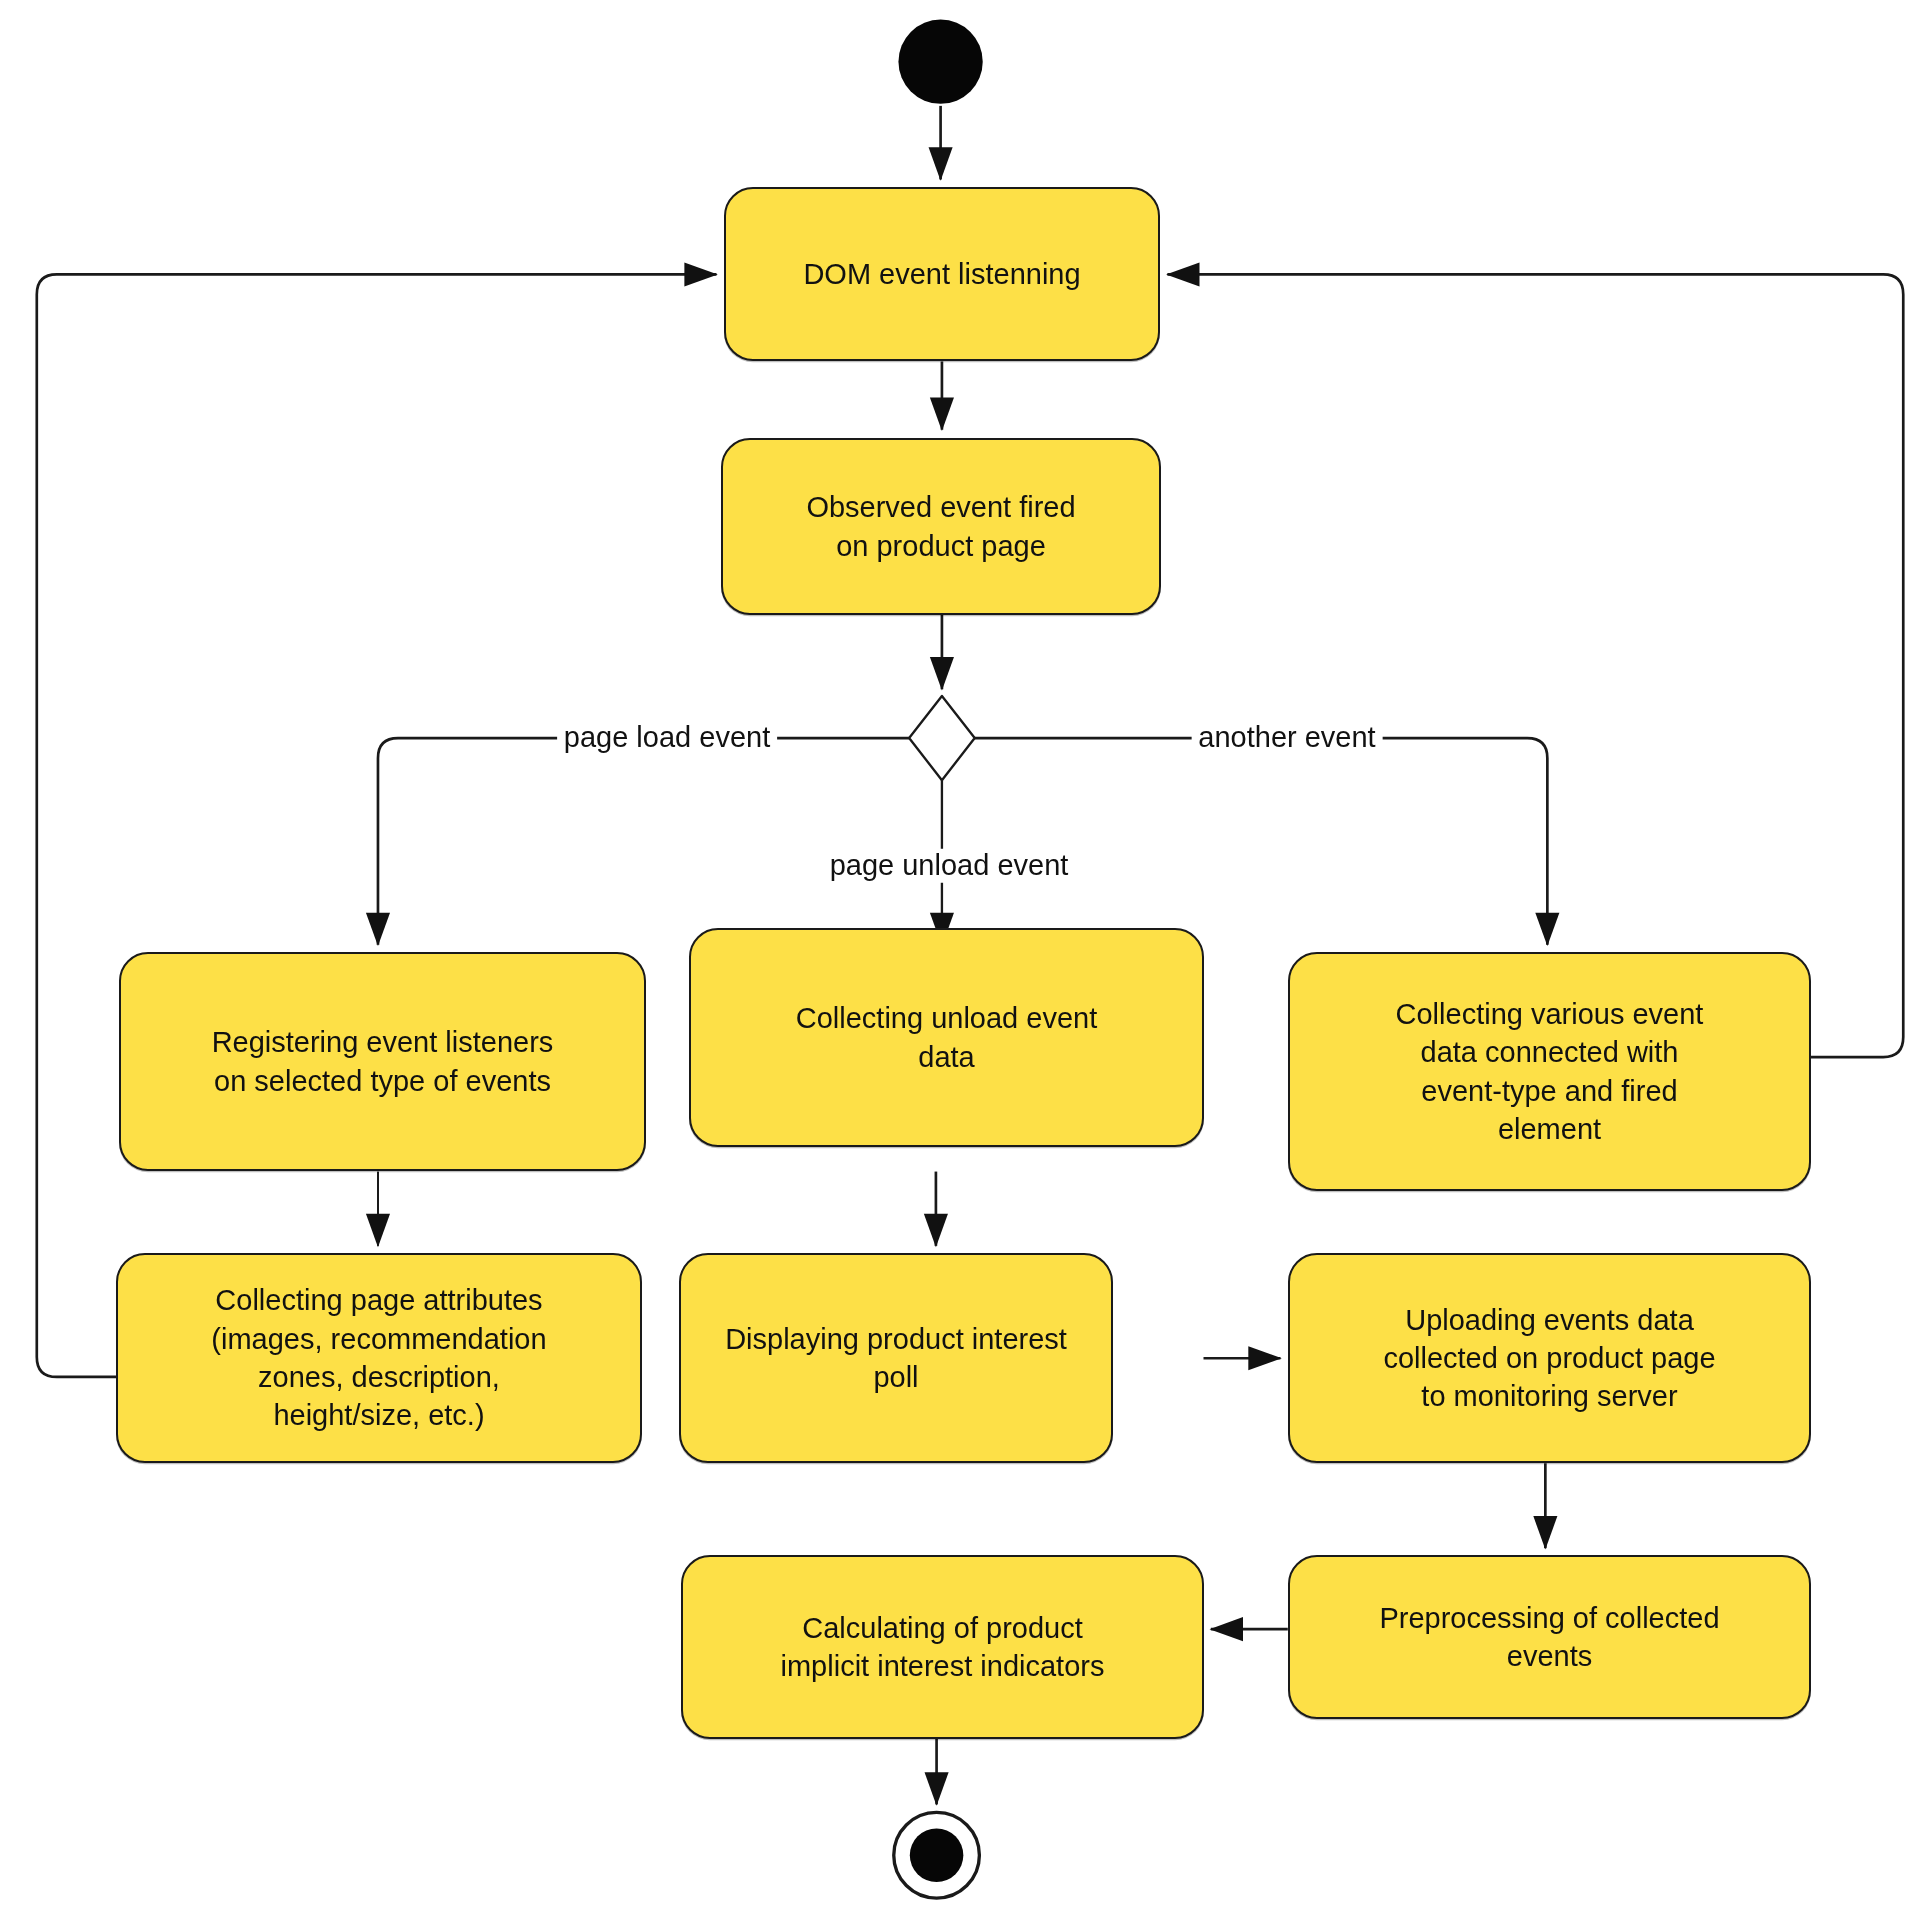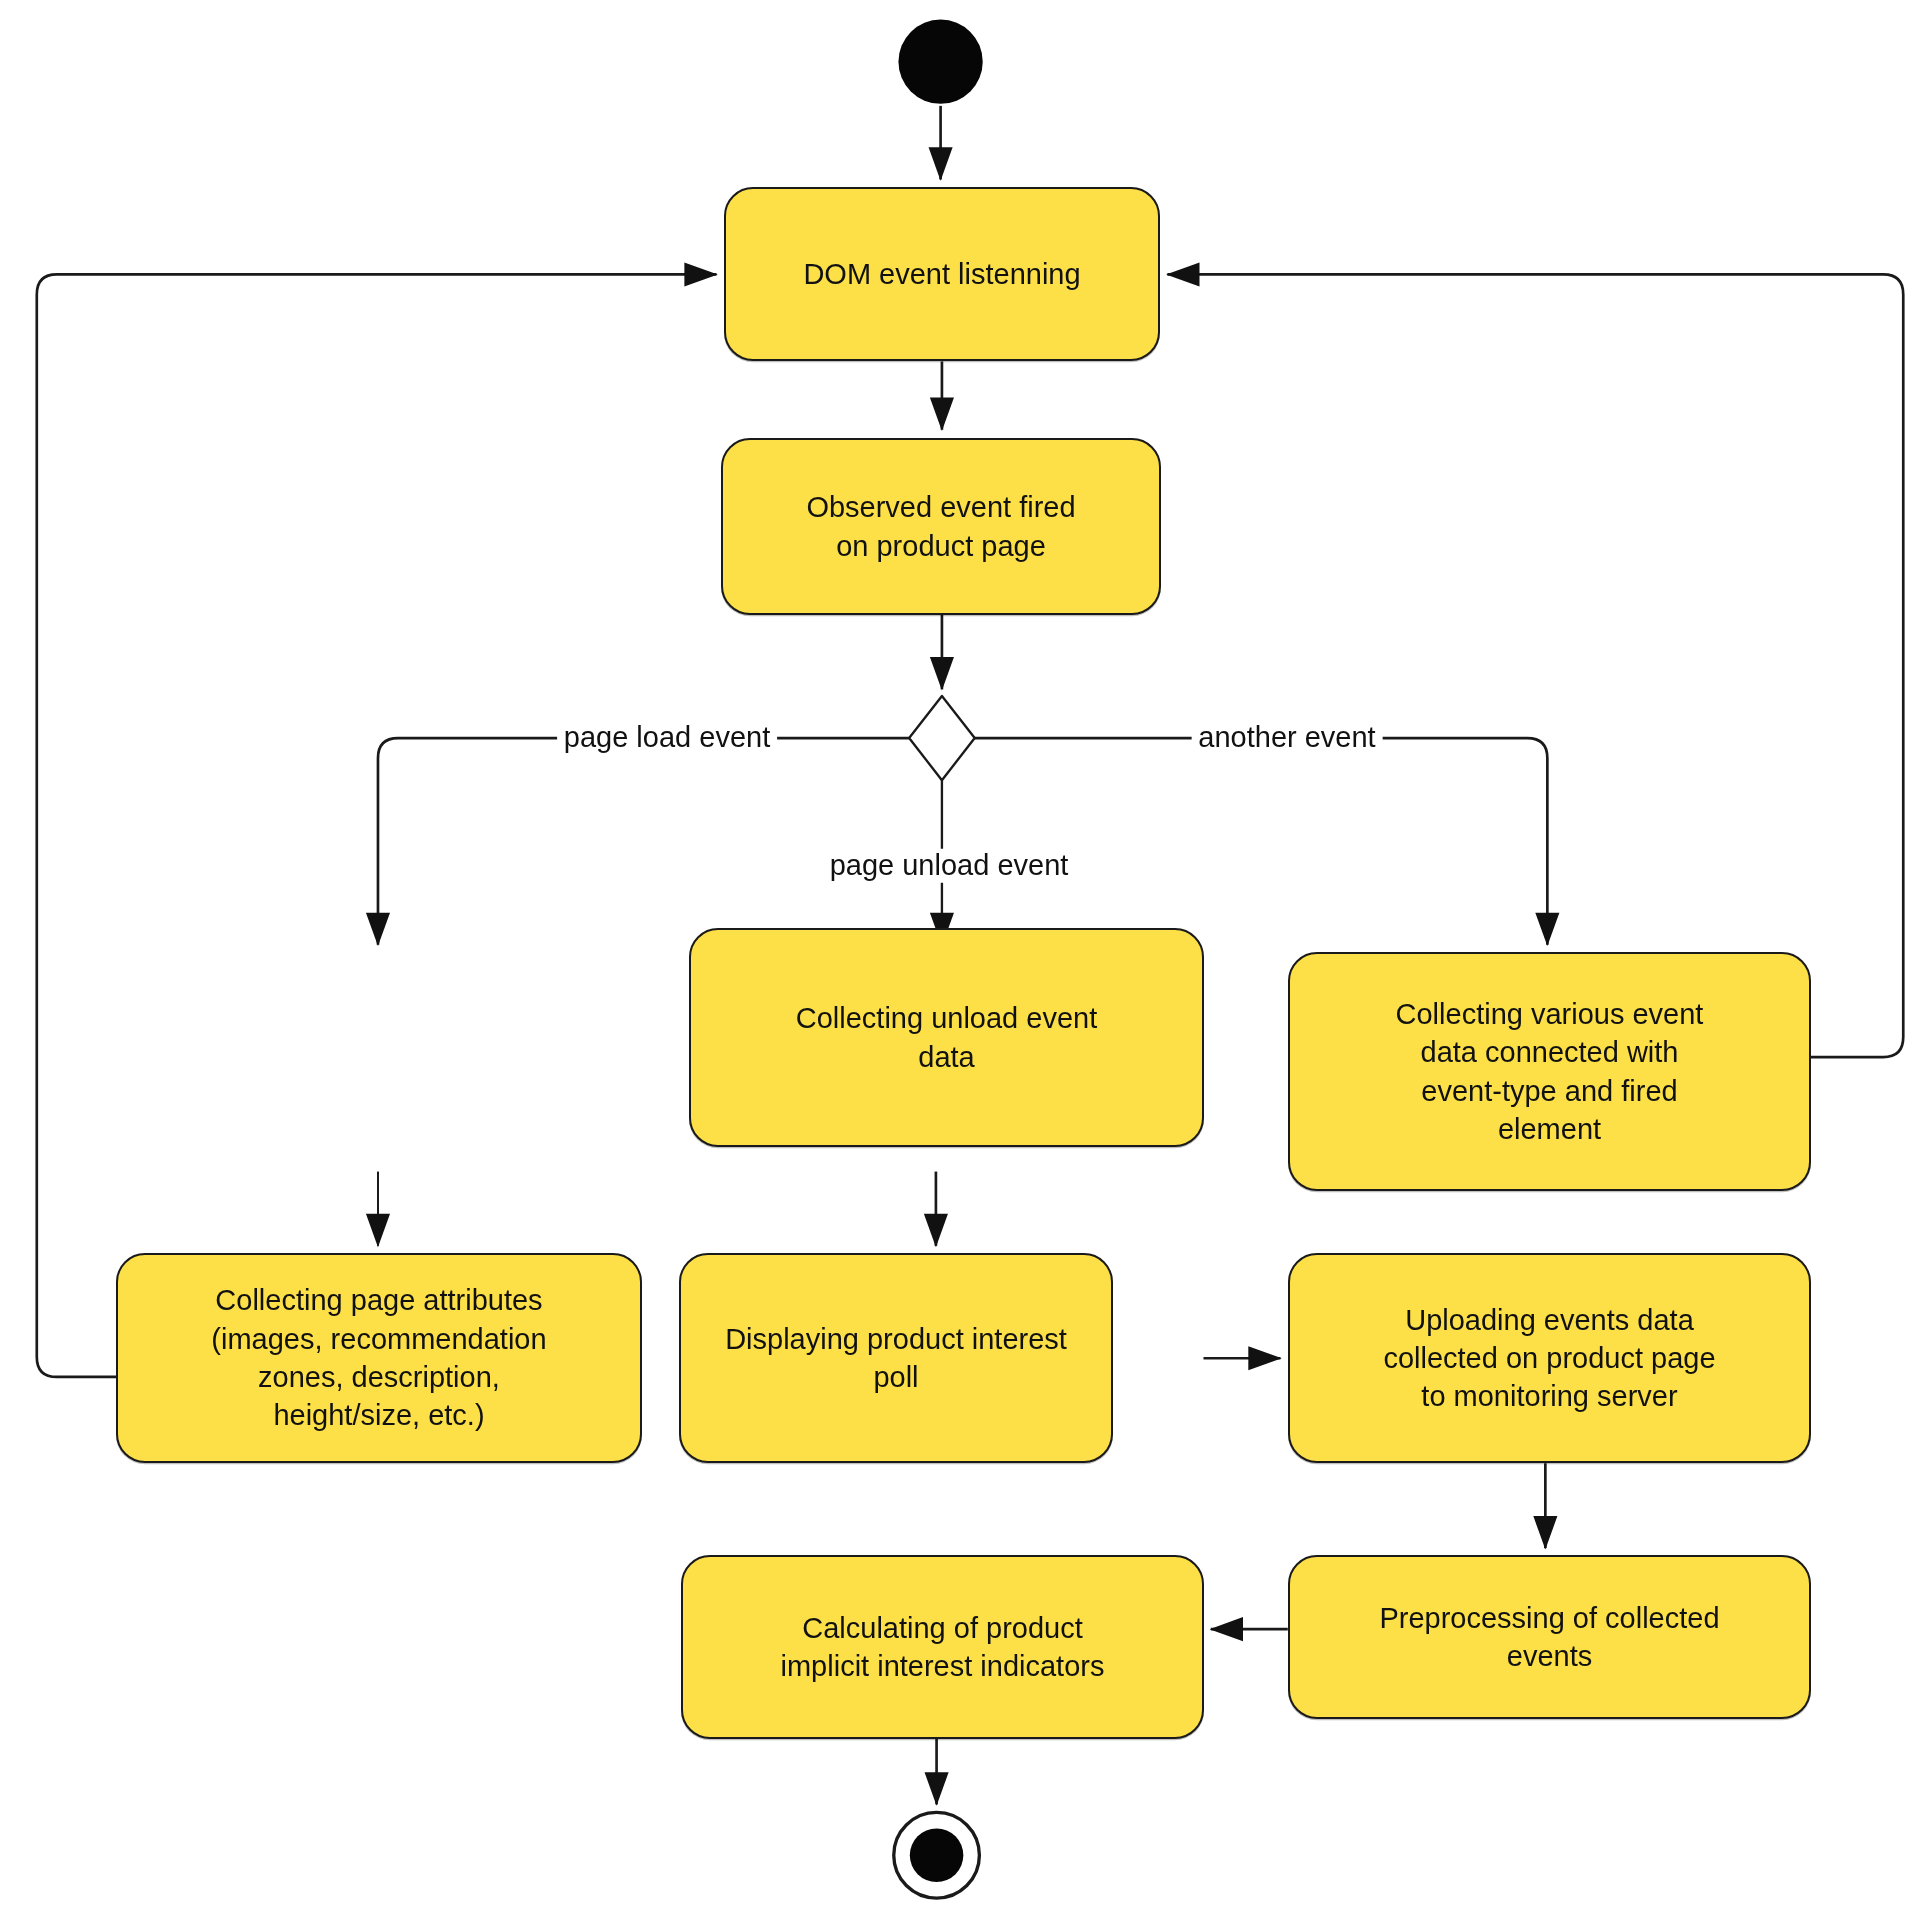--- a/index.html
+++ b/index.html
@@ -98,20 +98,22 @@
 
     <path d="M1408,1040 L1457,1103 L1408,1166 L1359,1103 Z" fill="#ffffff" stroke="#1a1a1a" stroke-width="3.5" stroke-linejoin="round"></path>
 
     <circle cx="1400" cy="2773" r="64" fill="#ffffff" stroke="#1a1a1a" stroke-width="5"></circle>
     <circle cx="1400" cy="2773" r="40" fill="#060606"></circle>
   </svg>
 
   <div class="node" id="n-dom">DOM event listenning</div>
   <div class="node" id="n-observed">Observed event fired
 on product page</div>
+  <div class="node" id="n-register">Registering event listeners
+on selected type of events</div>
   <div class="node" id="n-unload">Collecting unload event
 data</div>
   <div class="node" id="n-various">Collecting various event
 data connected with
 event-type and fired
 element</div>
   <div class="node" id="n-pageattr">Collecting page attributes
 (images, recommendation
 zones, description,
 height/size, etc.)</div>

